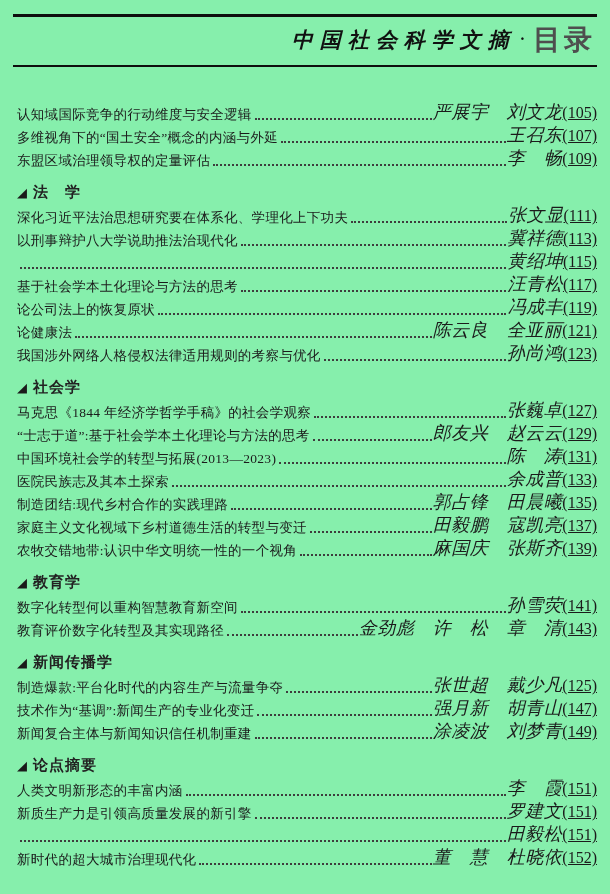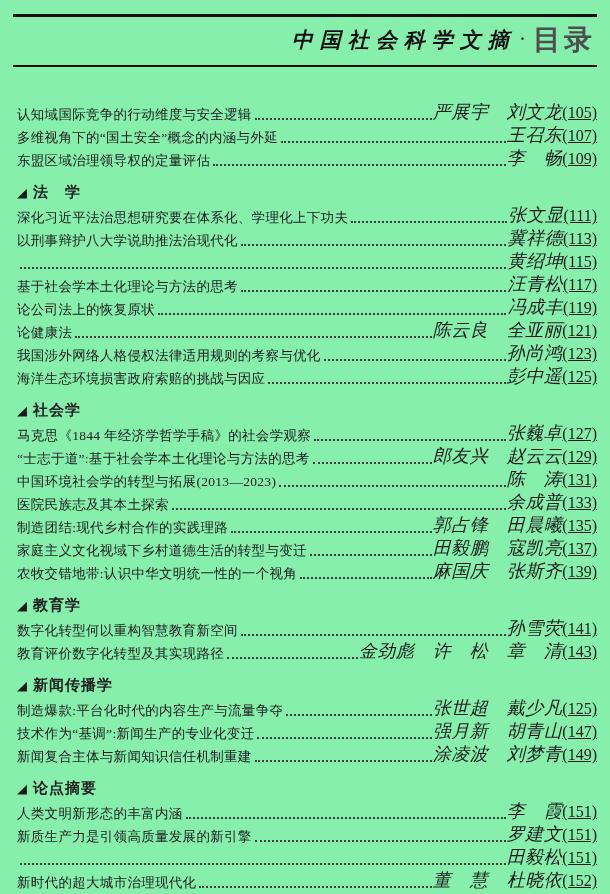--- a/index.html
+++ b/index.html
@@ -150,26 +150,20 @@
         <span class="leader"></span>
         <span class="authors">陈云良　全亚丽</span>
         <span class="pageno">(121)</span>
       </div>
       <div class="entry">
         <span class="entry-title">我国涉外网络人格侵权法律适用规则的考察与优化</span>
         <span class="leader"></span>
         <span class="authors">孙尚鸿</span>
         <span class="pageno">(123)</span>
       </div>
-      <div class="entry">
-        <span class="entry-title">海洋生态环境损害政府索赔的挑战与因应</span>
-        <span class="leader"></span>
-        <span class="authors">彭中遥</span>
-        <span class="pageno">(125)</span>
-      </div>
       <div class="section-header">
         <span class="tri">◢</span>
         <span class="section-label">社会学</span>
       </div>
       <div class="entry">
         <span class="entry-title">马克思《1844 年经济学哲学手稿》的社会学观察</span>
         <span class="leader"></span>
         <span class="authors">张巍卓</span>
         <span class="pageno">(127)</span>
       </div>

